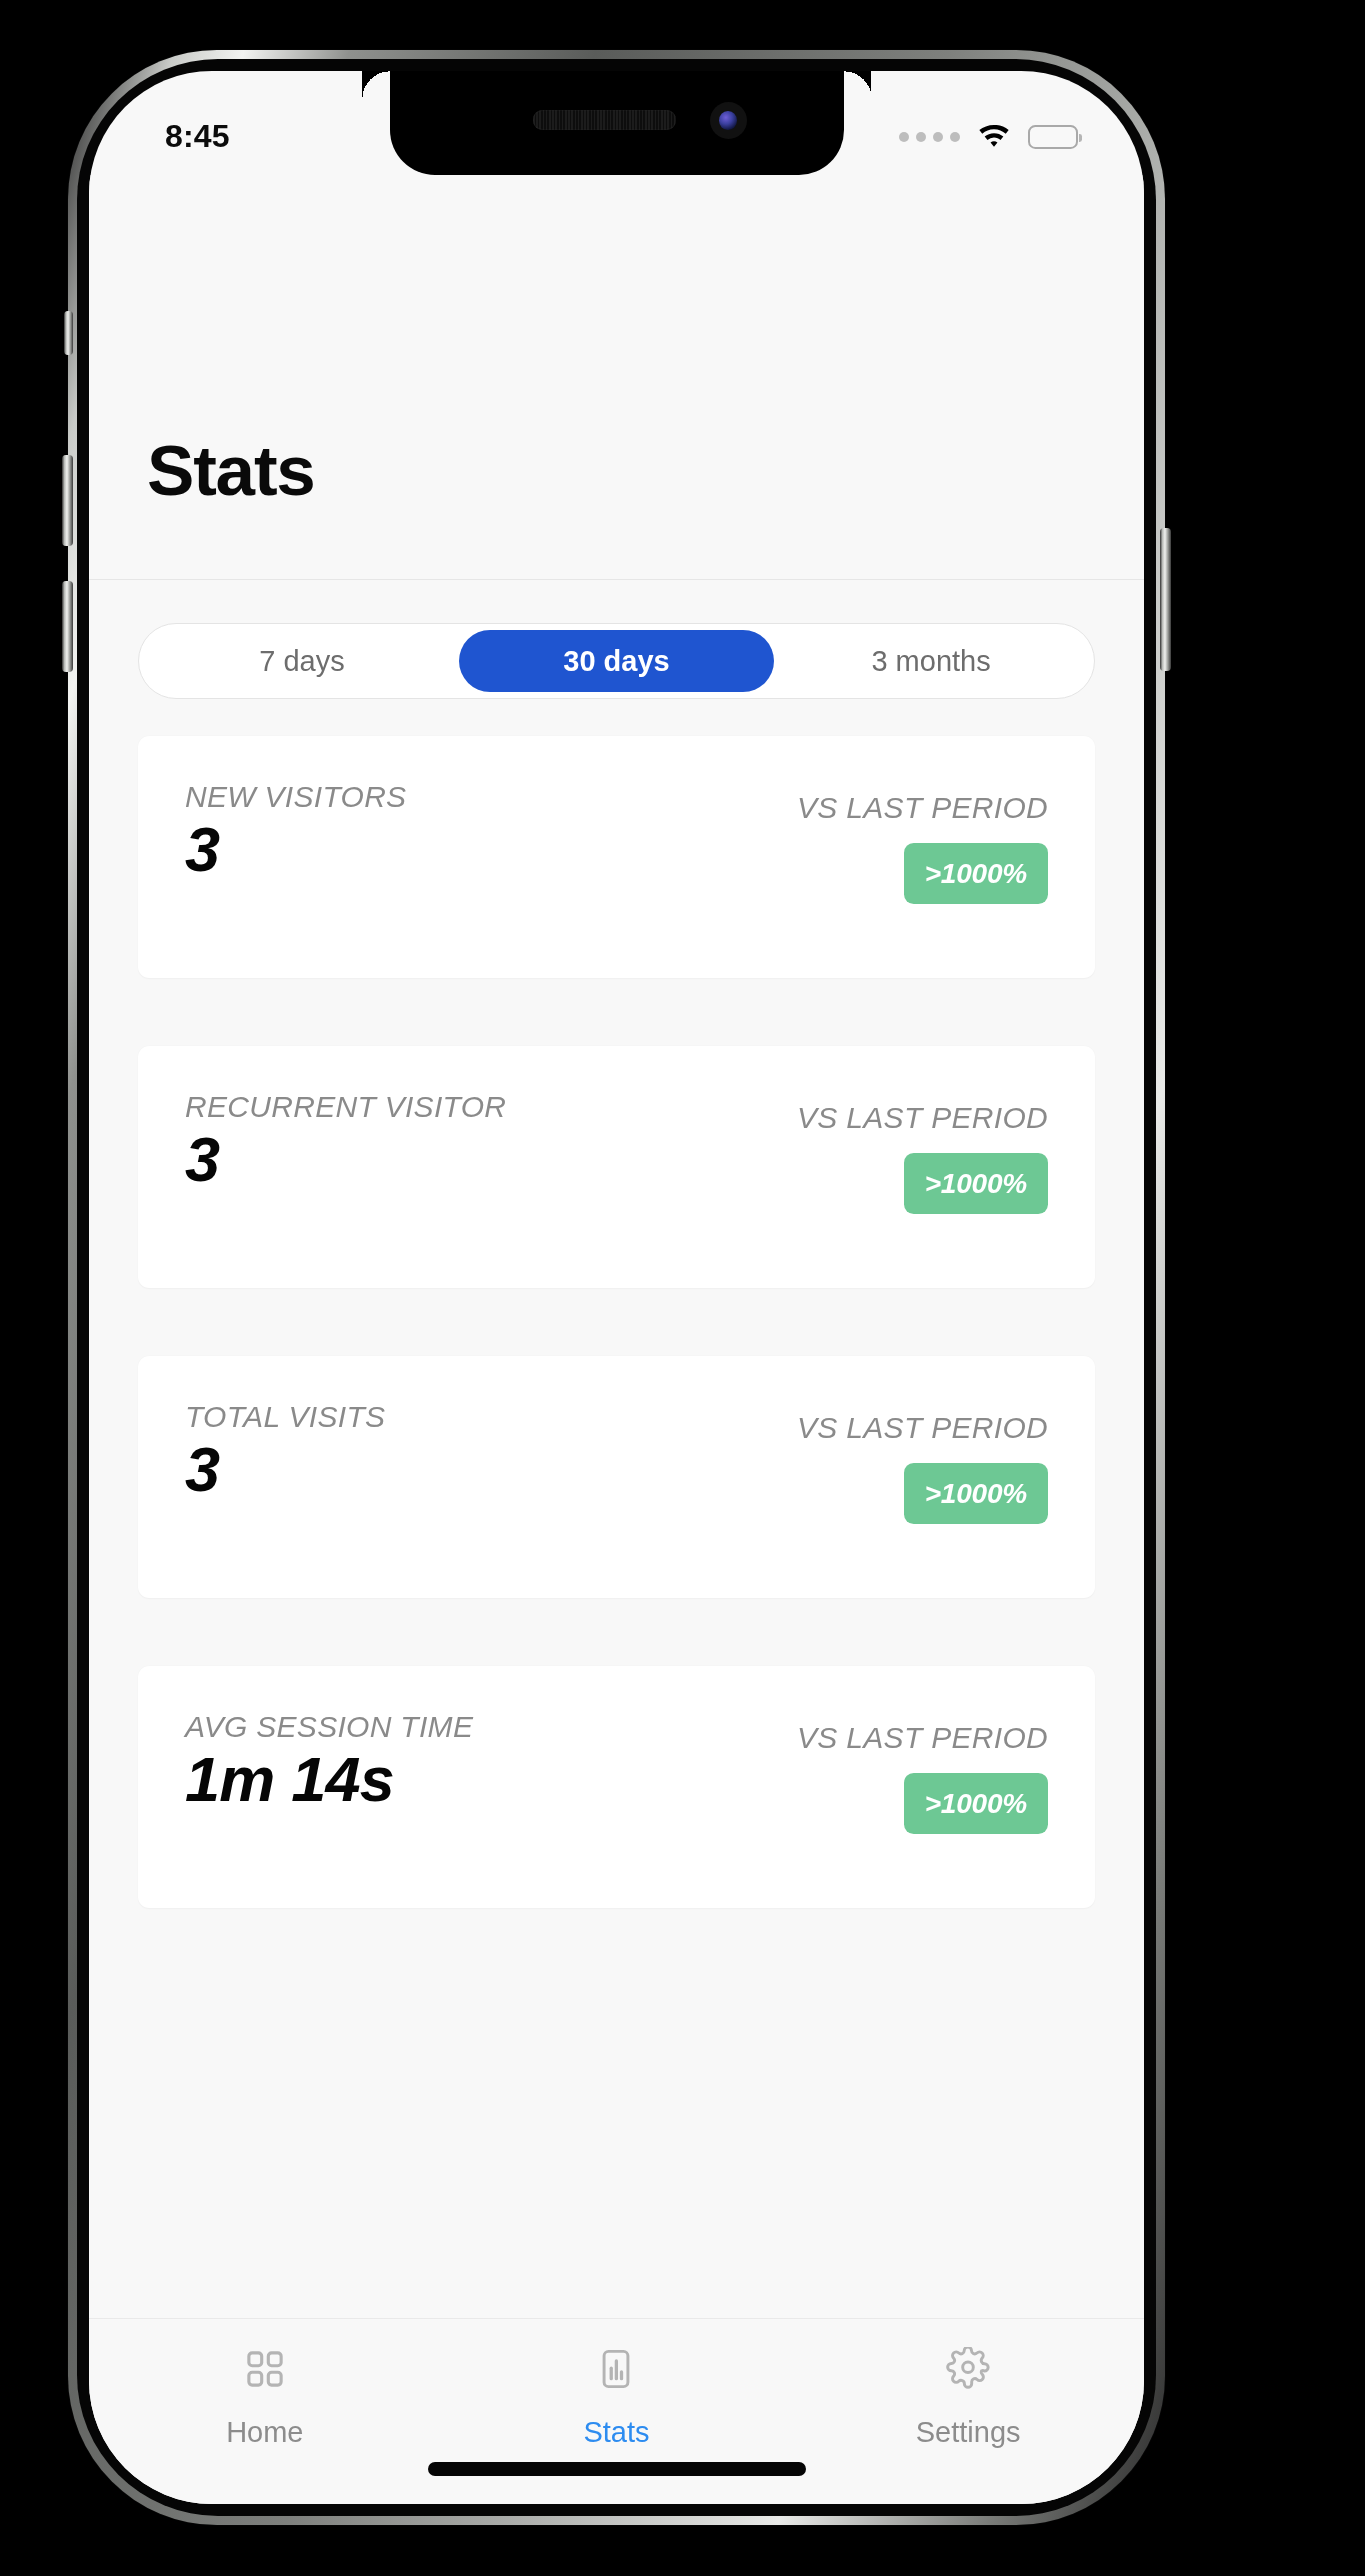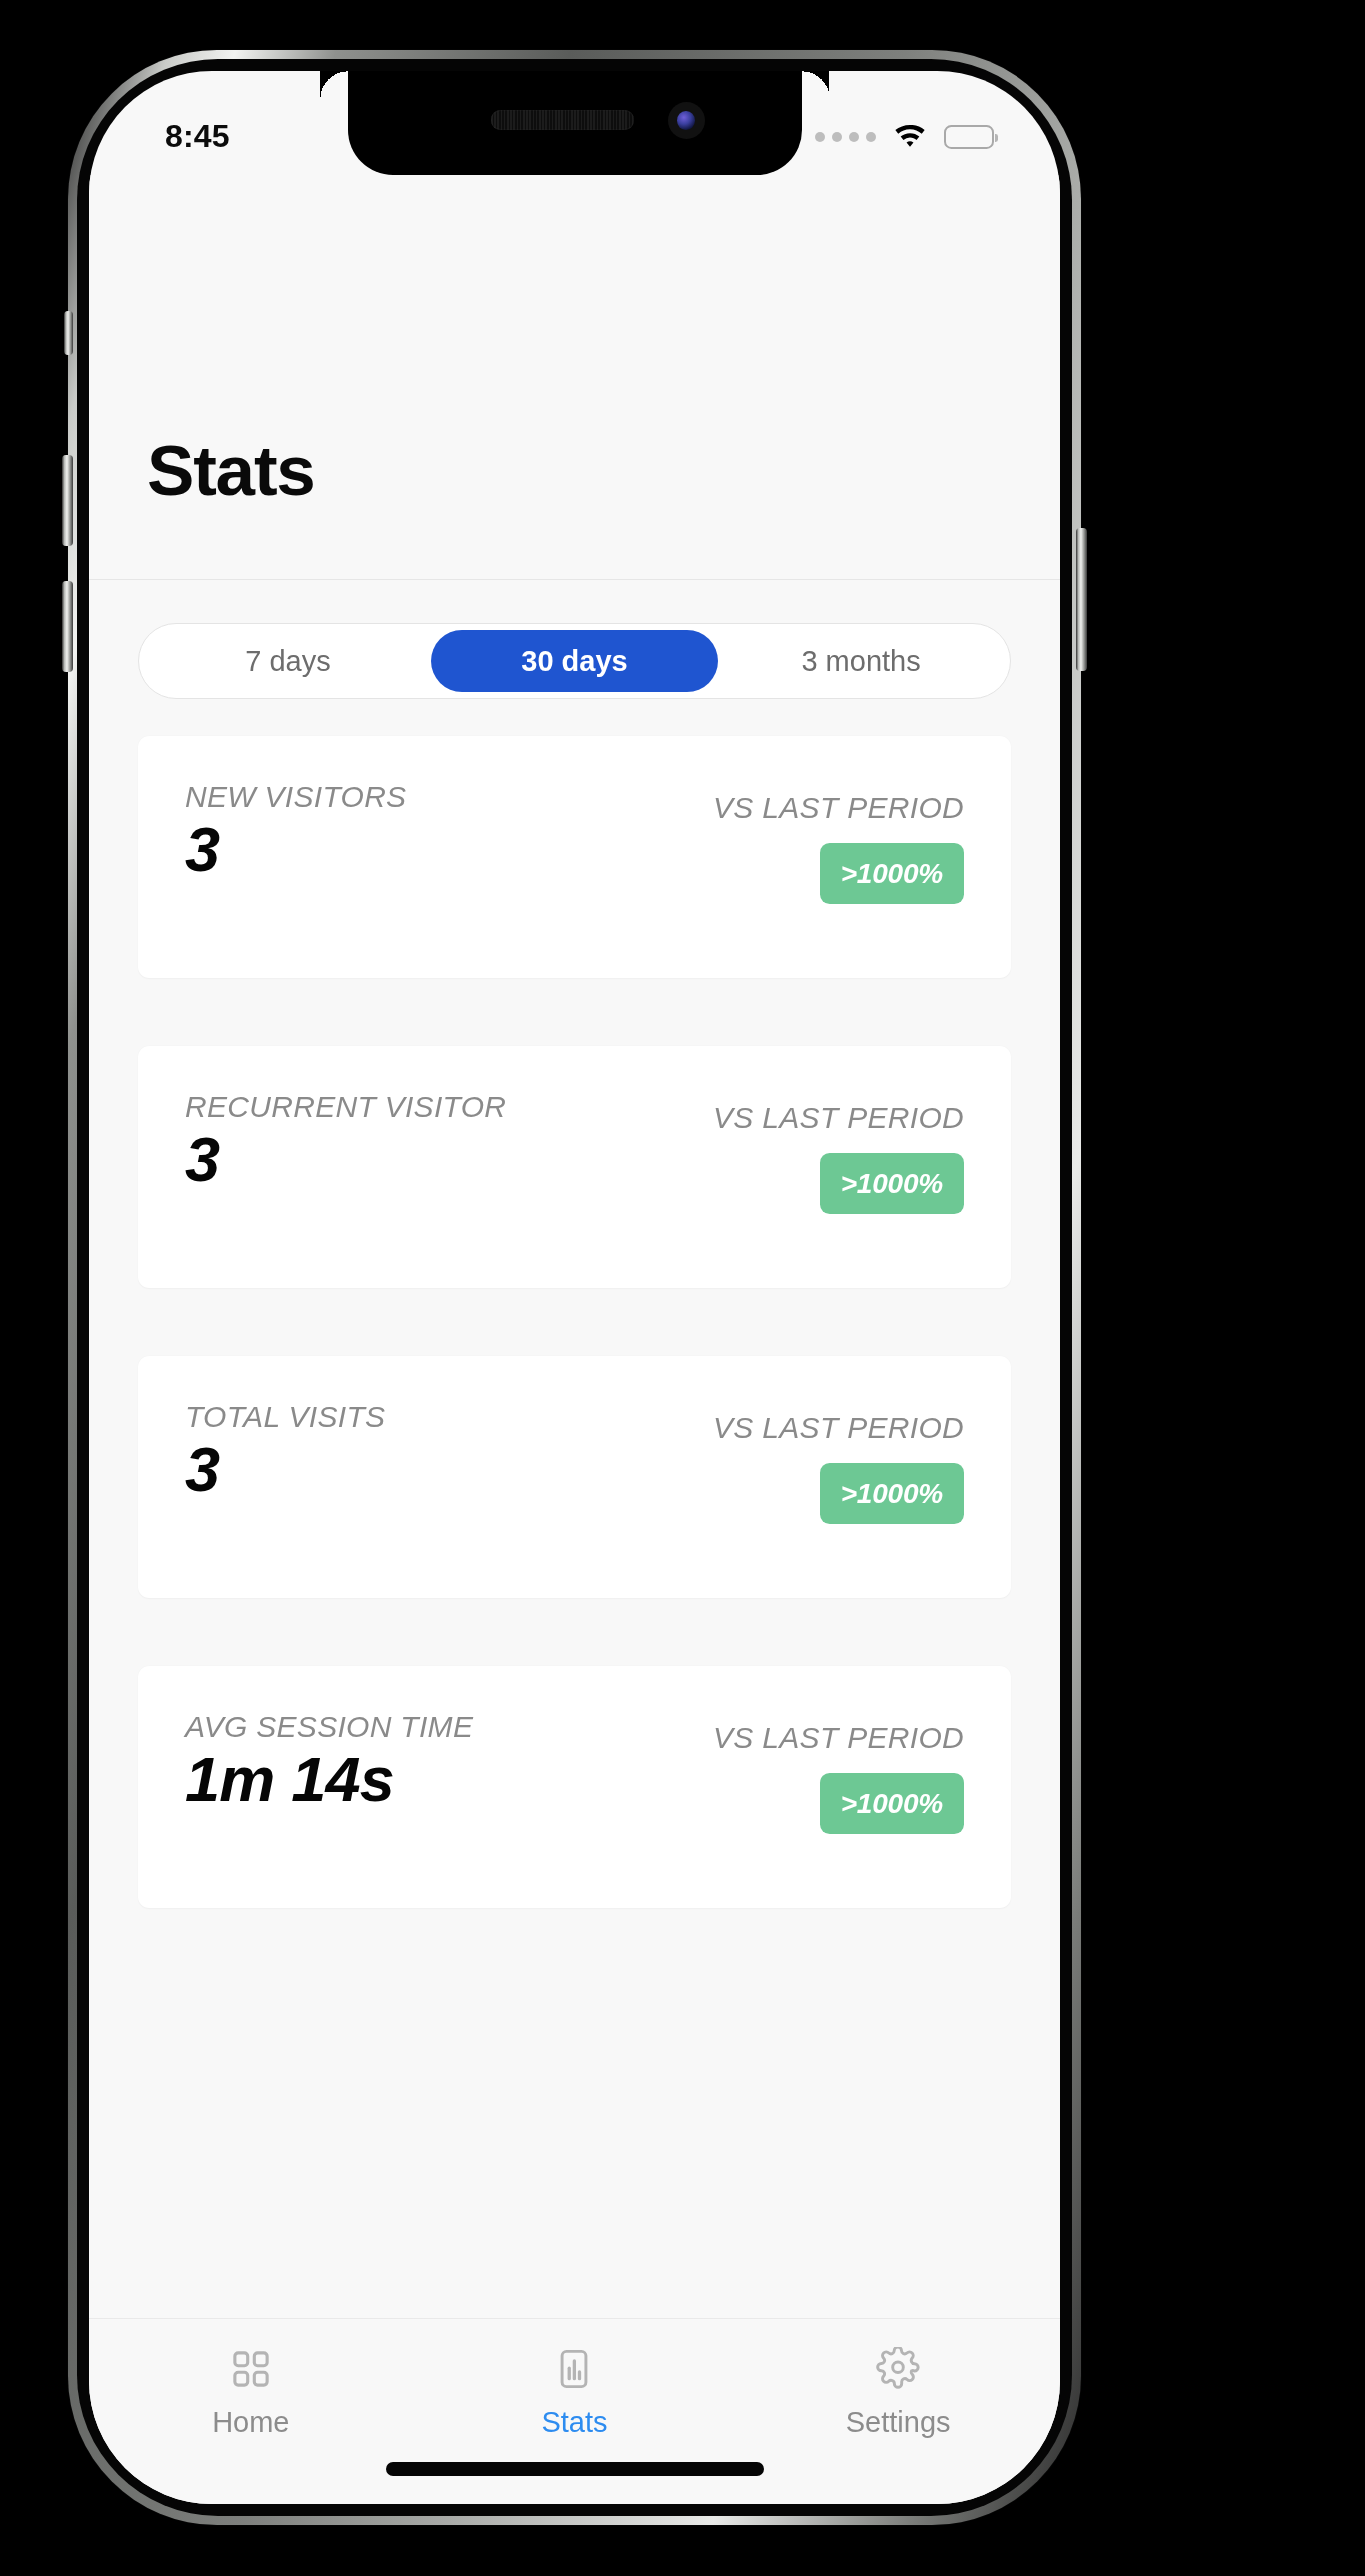--- a/index.html
+++ b/index.html
@@ -7,21 +7,21 @@
     width:1365px; height:2576px;
     background:#000;
     font-family:"Liberation Sans", sans-serif;
     overflow:hidden;
   }
 
   
   #phone-frame{
     position:absolute;
     left:68px; top:50px;
-    width:1013px; height:2475px;border-radius:12px;
+    width:1097px; height:2475px;border-radius:12px;
   }
   .bezel-outer{
     position:absolute; left:0; top:0; width:100%; height:100%;
     border-radius:149px;
     background:linear-gradient(105deg,#1d1d1d 0%,#c9cbc8 6%,#f2f3f1 10%,#8f918e 16%,
                #5a5c5a 30%,#7e807d 50%,#a8aaa7 62%,#e9eae8 78%,#7a7c79 90%,#2a2a2a 100%);
     box-shadow:0 0 0 0.8px #050505;
   }
   .bezel-inner{
     position:absolute; left:9px; top:9px; right:9px; bottom:9px;
@@ -169,21 +169,21 @@
 
   
   .tab-bar{
     position:absolute; left:0; right:0; bottom:0; height:186px;
     background:#f8f8f8; border-top:1.6px solid #e9e9e9;
     display:flex; align-items:flex-start; justify-content:space-around;
     padding-top:27.6px;
   }
   .tab{
     width:195px; display:flex; flex-direction:column;
-    align-items:center; gap:15px;
+    align-items:center; gap:25px;
   }
   .tab svg{ display:block; }
   .tab-label{ font-size:29px; color:#8c8c8c; }
   .tab.active .tab-label{ color:#2d8cf0; }
 
   .home-indicator{
     position:absolute; left:50%; transform:translateX(-50%);
     bottom:27.6px; width:378px; height:14.6px; border-radius:7.3px; background:#050505;
   }
 </style>

